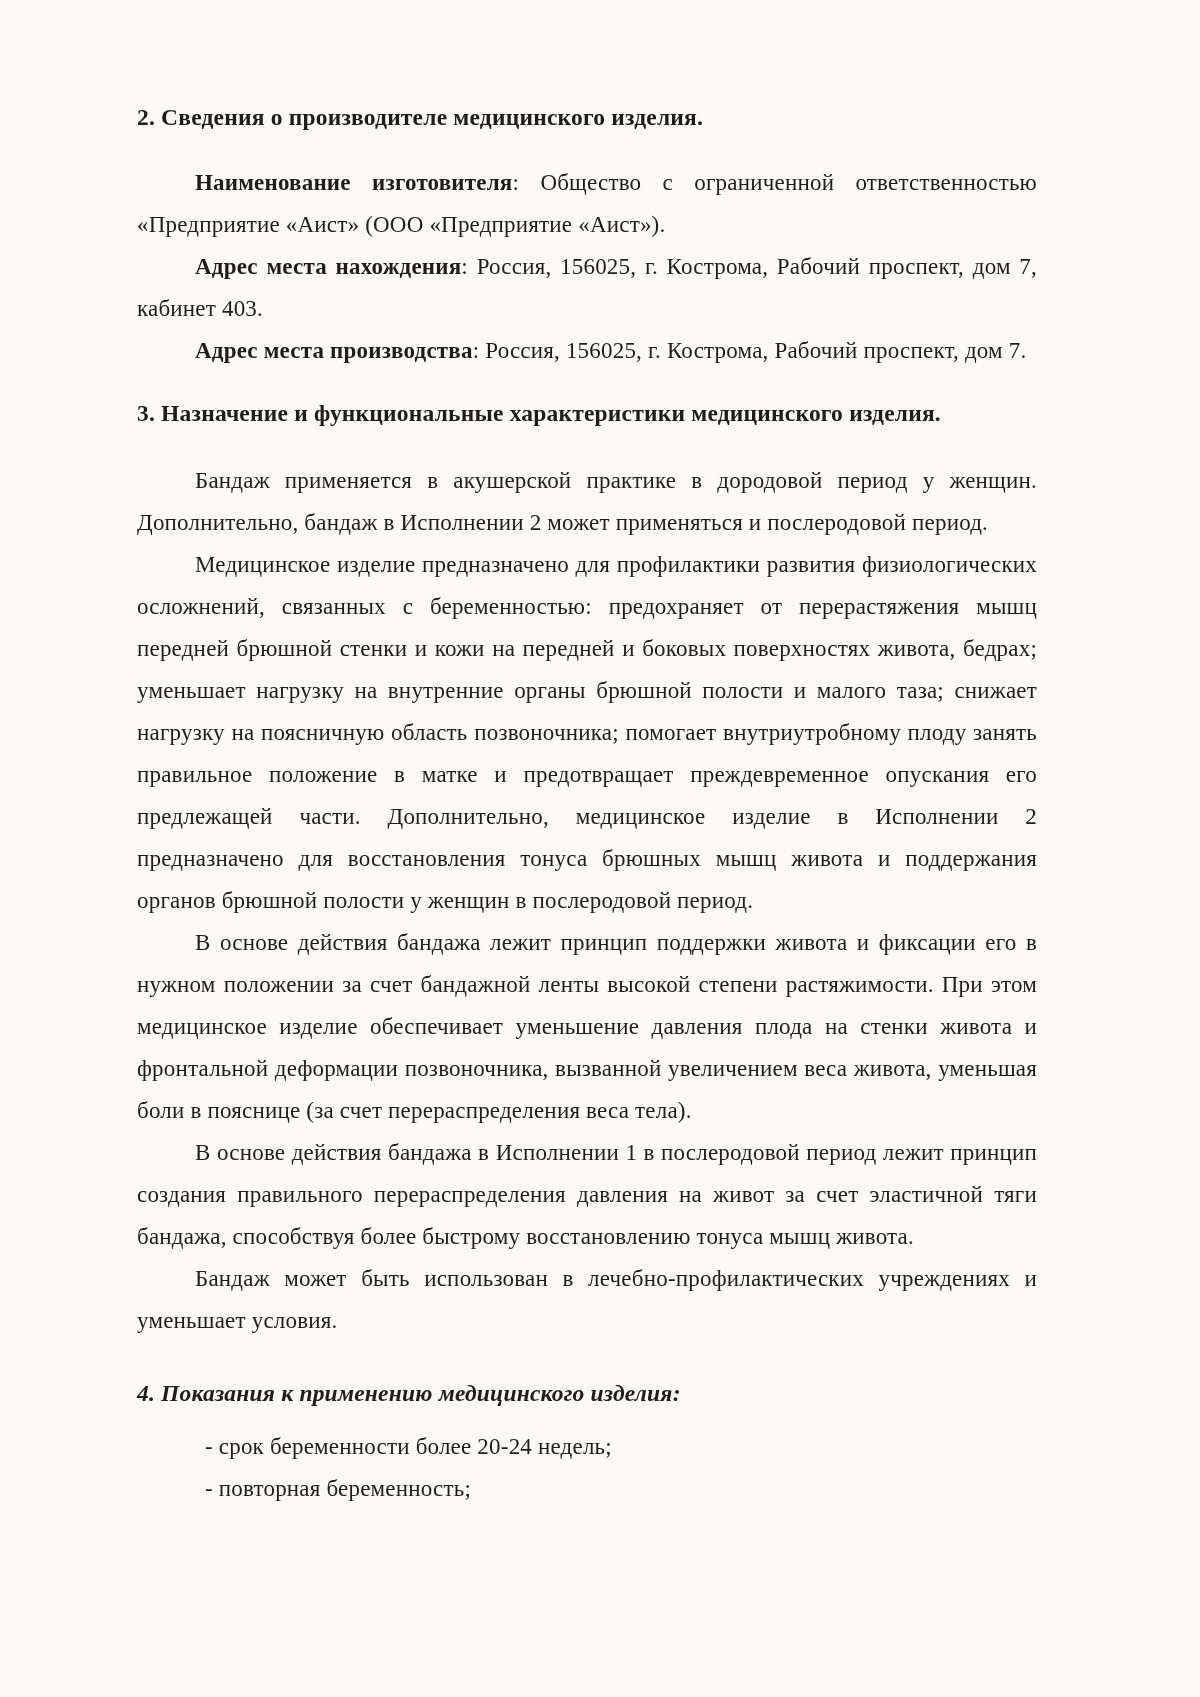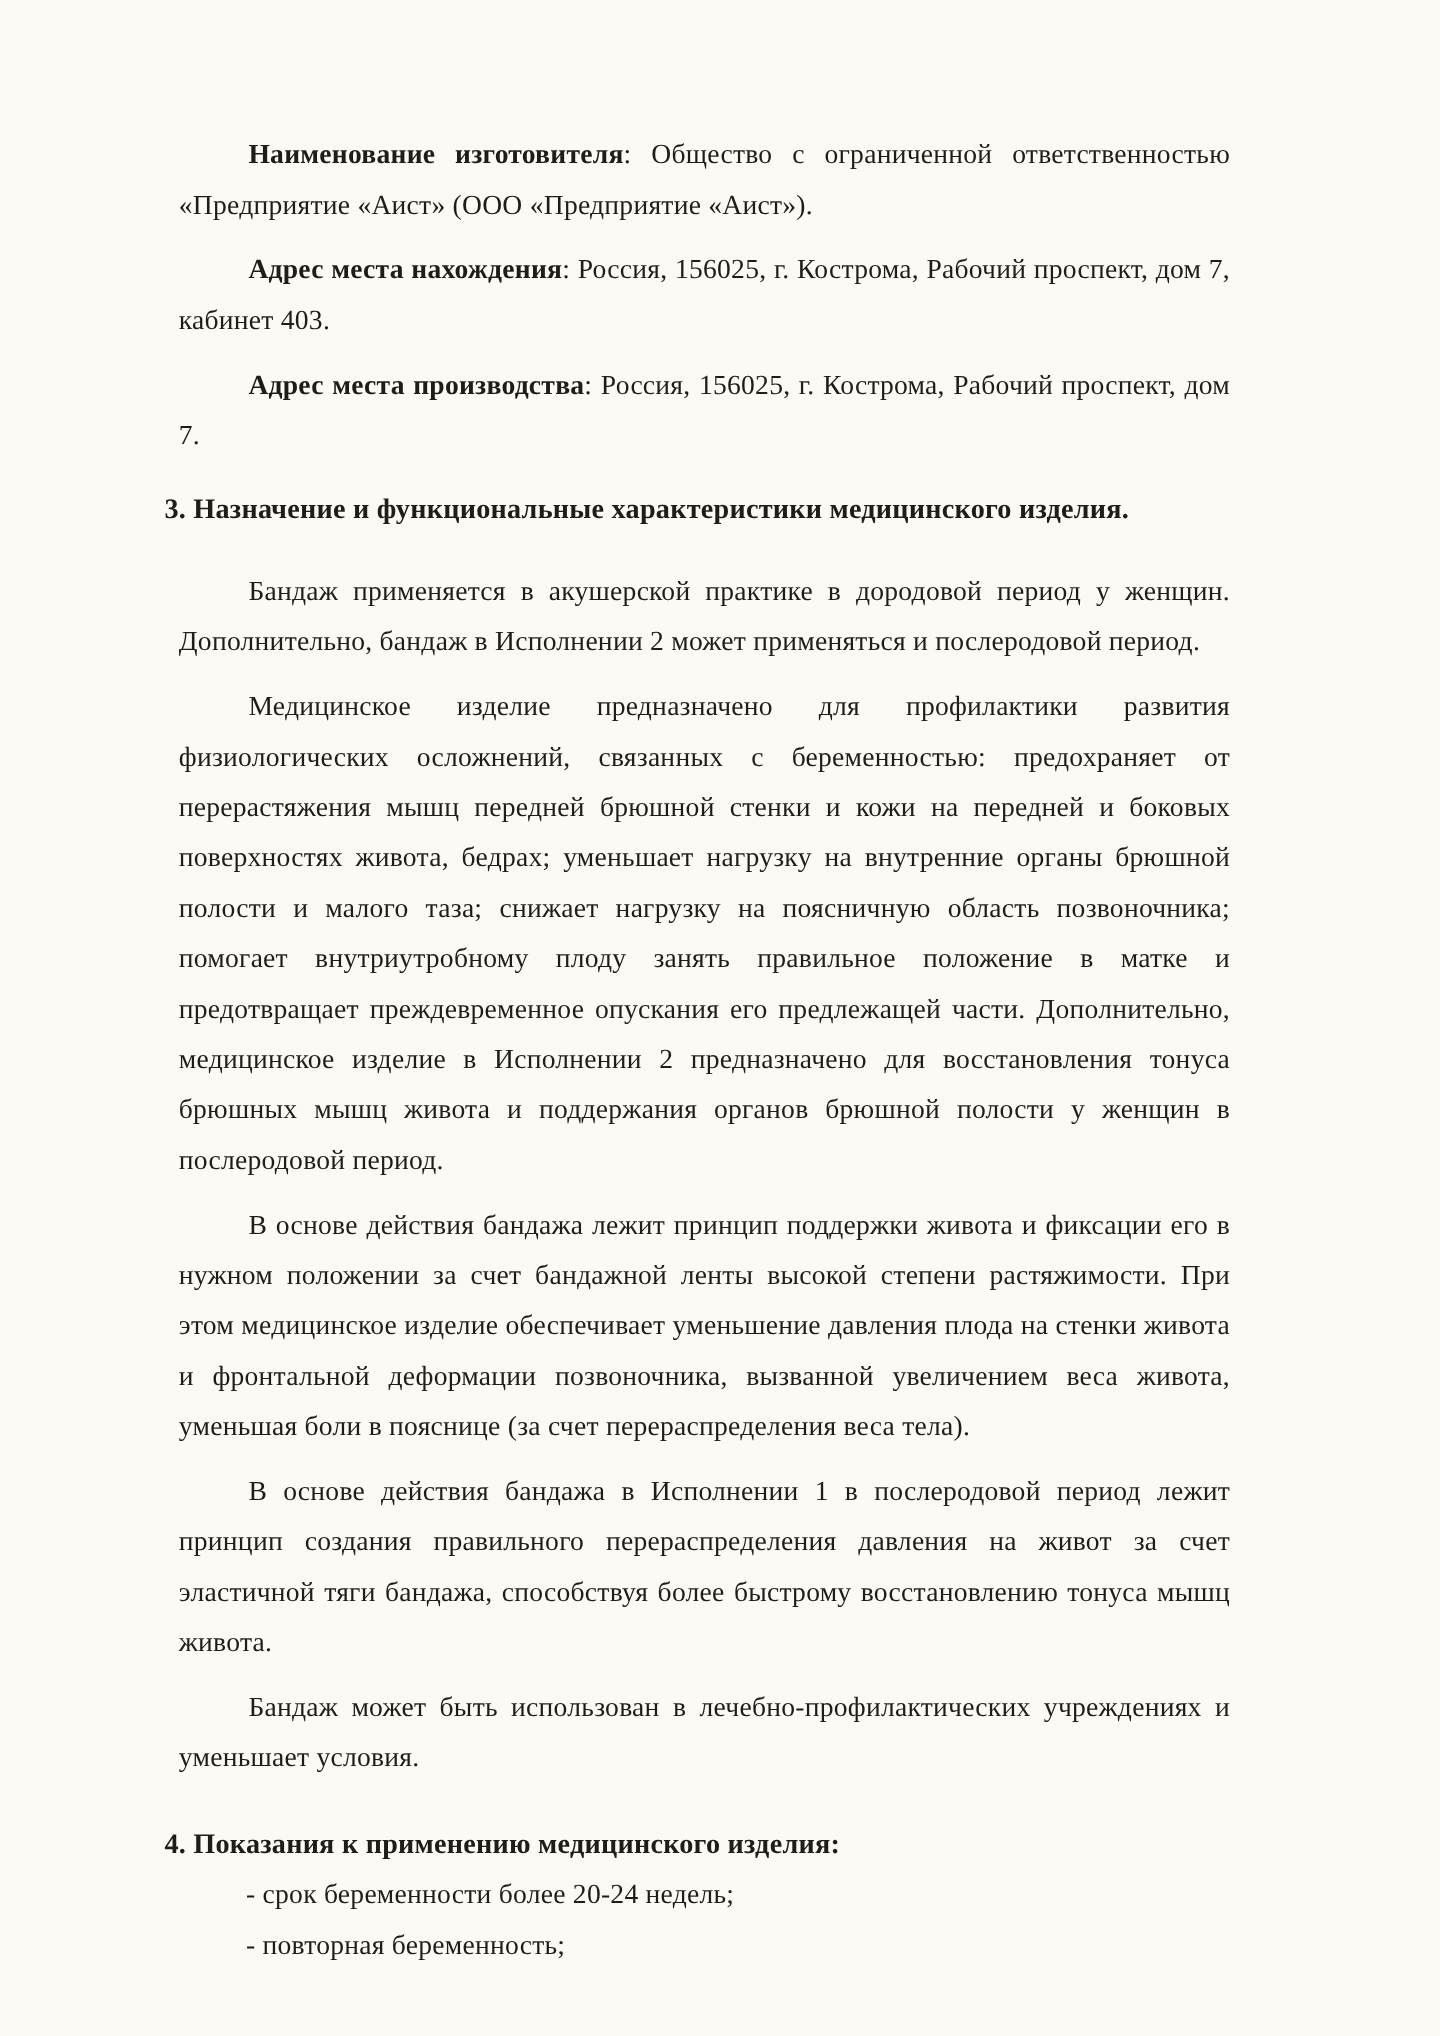--- a/index.html
+++ b/index.html
@@ -21,43 +21,44 @@
   section { margin: 0; padding: 0; }
   .hd {
     font-size: 23.5px;
     font-weight: bold;
     margin: 0;
     line-height: 42px;
     text-align: left;
   }
   .hd-2 { margin-bottom: 24px; }
   .hd-3 { margin-top: 20px; margin-bottom: 26px; }
-  .hd-4 { margin-top: 30px; margin-bottom: 0; }
+  .hd-4 { margin-top: 30px; margin-bottom: 12px; font-style: italic; }
   .par {
-    margin: 12px;
+    margin: 0;
     text-align: justify;
     text-indent: 58px;
   }
   .item {
     margin: 0;
     text-align: left;
     text-indent: 68px;
   }
   .b { font-weight: bold; }
   .link {
     text-decoration: underline;
     border-bottom: 1px solid rgba(201, 48, 44, 0.55);
   }
 </style>
 </head>
 <body style="background: rgb(251, 250, 245);">
 
 <div class="page" style="color: rgb(31, 29, 26);">
 
   <section>
+    <h2 class="hd hd-2">2. Сведения о производителе медицинского изделия.</h2>
     <p class="par"><span class="b">Наименование изготовителя</span><span>: Общество с ограниченной ответственностью «Предприятие «Аист» (ООО «Предприятие «Аист»).</span></p>
     <p class="par"><span class="b">Адрес места нахождения</span><span>: Россия, 156025, г. Кострома, Рабочий проспект, дом 7, кабинет 403.</span></p>
     <p class="par"><span class="b">Адрес места производства</span><span>: Россия, 156025, г. Кострома, Рабочий проспект, дом 7.</span></p>
   </section>
 
   <section>
     <h2 class="hd hd-3">3. Назначение и функциональные характеристики медицинского изделия.</h2>
     <p class="par">Бандаж применяется в акушерской практике в дородовой период у женщин. Дополнительно, бандаж в Исполнении 2 может применяться и послеродовой период.</p>
     <p class="par">Медицинское изделие предназначено для профилактики развития физиологических осложнений, связанных с беременностью: предохраняет от перерастяжения мышц передней брюшной стенки и кожи на передней и боковых поверхностях живота, бедрах; уменьшает нагрузку на внутренние органы брюшной полости и малого таза; снижает нагрузку на поясничную область позвоночника; помогает внутриутробному плоду занять правильное положение в матке и предотвращает преждевременное опускания его предлежащей части. Дополнительно, медицинское изделие в Исполнении 2 предназначено для восстановления тонуса брюшных мышц живота и поддержания органов брюшной полости у женщин в послеродовой период.</p>
     <p class="par">В основе действия бандажа лежит принцип поддержки живота и фиксации его в нужном положении за счет бандажной ленты высокой степени растяжимости. При этом медицинское изделие обеспечивает уменьшение давления плода на стенки живота и фронтальной деформации позвоночника, вызванной увеличением веса живота, уменьшая боли в пояснице (за счет перераспределения веса тела).</p>

